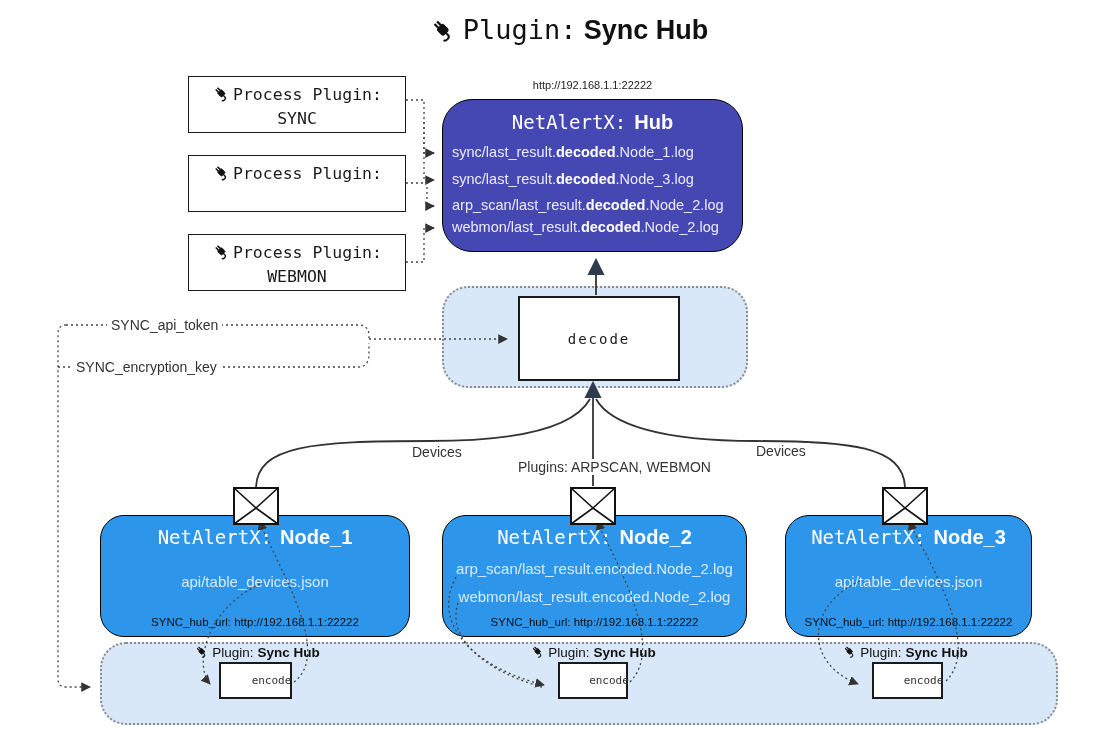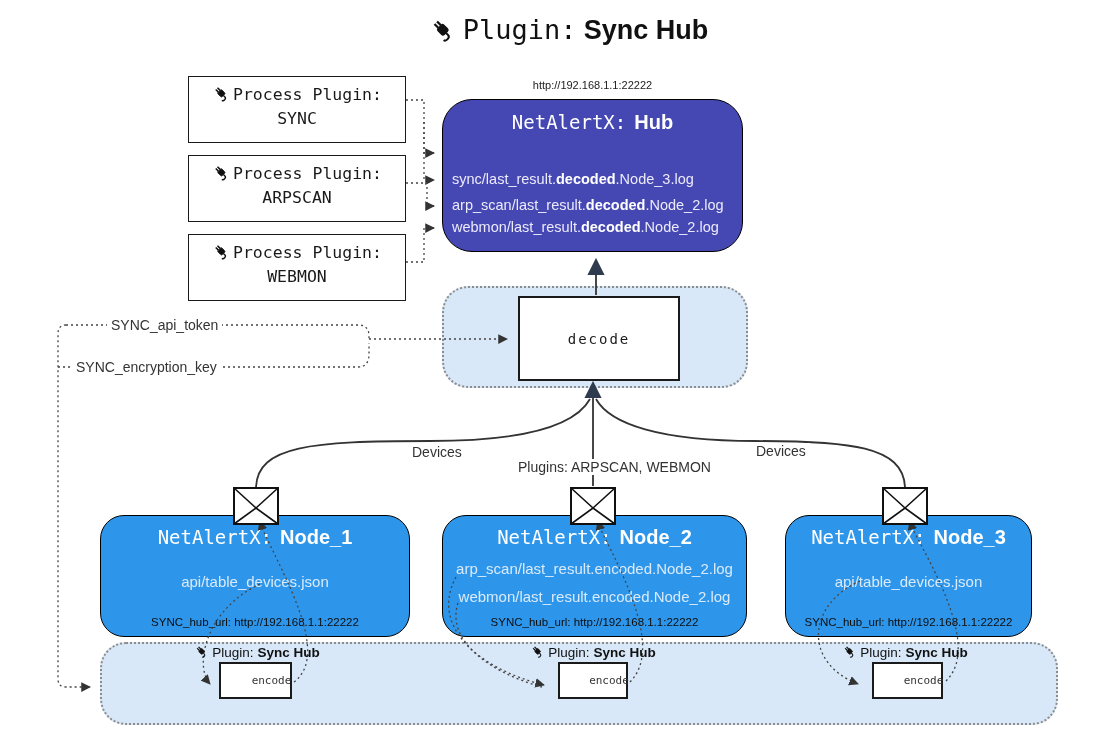--- a/index.html
+++ b/index.html
@@ -7,21 +7,21 @@
           font-family:"Liberation Sans",sans-serif;color:#1a1a1a;margin-left:10px;}
   .abs{position:absolute;}
   .mono{font-family:"DejaVu Sans Mono",monospace;}
 
   
   .title-bar{left:0;top:14px;width:100%;text-align:center;font-size:27px;color:#111;}
   .title-bar .plug{vertical-align:-5px;margin-right:6px;}
   .title-name{font-weight:bold;margin-left:7px;}
 
   
-  .pbox{left:178px;width:218px;height:67px;background:#fff;border:1.6px solid var(--border,#1a1a1a);
+  .pbox{left:178px;width:218px;height:57px;background:#fff;border:1.6px solid var(--border,#1a1a1a);
         text-align:center;font-size:16.5px;line-height:1.45;padding-top:6px;box-sizing:border-box;z-index:2;}
   .pbox .plug{vertical-align:-3px;margin-right:2px;}
 
   
   .hub-url{left:432px;top:79px;width:301px;text-align:center;font-size:11px;color:#222;z-index:2;}
   .hub{left:432px;top:99px;width:301px;height:153px;border-radius:30px;
        background:var(--hub_fill,#4547b2);border:1.6px solid #000;box-sizing:border-box;z-index:2;}
   .hub-title{position:absolute;top:11px;left:0;width:100%;text-align:center;color:var(--hub_text,#fff);}
   .hub-title .pfx{font-size:19px;}
   .hub-title .nm{font-size:20px;font-weight:bold;margin-left:8px;}
@@ -131,34 +131,34 @@
   <div class="abs pbox mono" style="top:76px;">
     <div><svg class="plug" width="19" height="19">
           <use href="#plug"></use>
         </svg><span>Process Plugin:</span></div>
     <div>SYNC</div>
   </div>
   <div class="abs pbox mono" style="top:155px;">
     <div><svg class="plug" width="19" height="19">
           <use href="#plug"></use>
         </svg><span>Process Plugin:</span></div>
-    <div>ARPSCAN</div>
   </div>
   <div class="abs pbox mono" style="top:234px;">
     <div><svg class="plug" width="19" height="19">
           <use href="#plug"></use>
         </svg><span>Process Plugin:</span></div>
     <div>WEBMON</div>
   </div>
 
   <div class="abs hub-url">http://192.168.1.1:22222</div>
   <div class="abs hub">
     <div class="hub-title">
       <span class="pfx mono">NetAlertX:</span><span class="nm">Hub</span>
     </div>
+    <div class="hub-log" style="top:44px;"><span>sync/last_result.</span><b>decoded</b><span>.Node_1.log</span></div>
     <div class="hub-log" style="top:71px;"><span>sync/last_result.</span><b>decoded</b><span>.Node_3.log</span></div>
     <div class="hub-log" style="top:97px;"><span>arp_scan/last_result.</span><b>decoded</b><span>.Node_2.log</span></div>
     <div class="hub-log" style="top:119px;"><span>webmon/last_result.</span><b>decoded</b><span>.Node_2.log</span></div>
   </div>
 
   <div class="abs panel decode-panel"></div>
   <div class="abs decode-box mono">decode</div>
 
   <div class="abs elabel" style="left:97px;top:317px;">SYNC_api_token</div>
   <div class="abs elabel" style="left:62px;top:359px;">SYNC_encryption_key</div>

